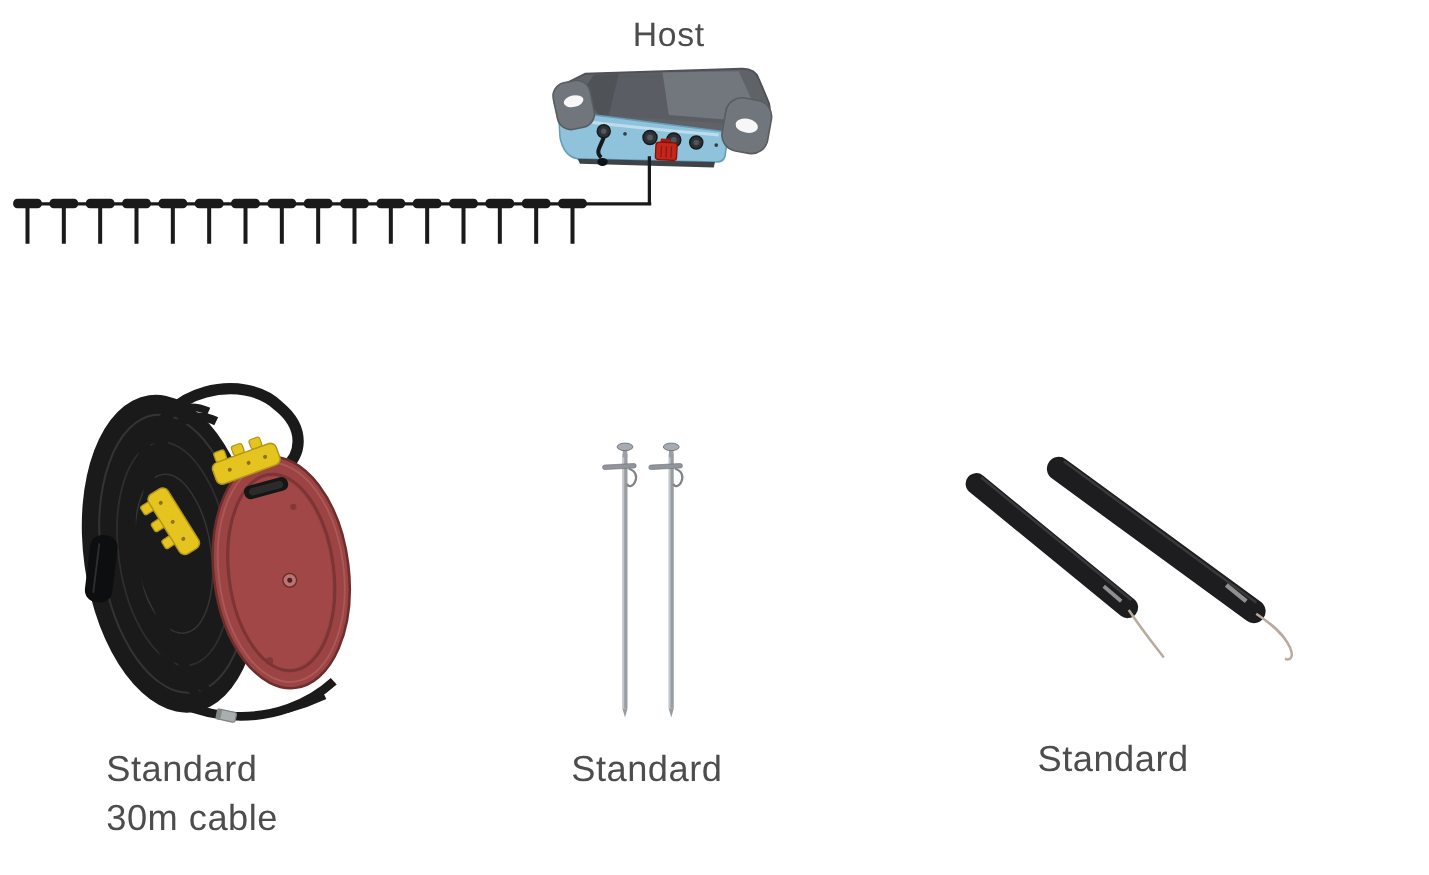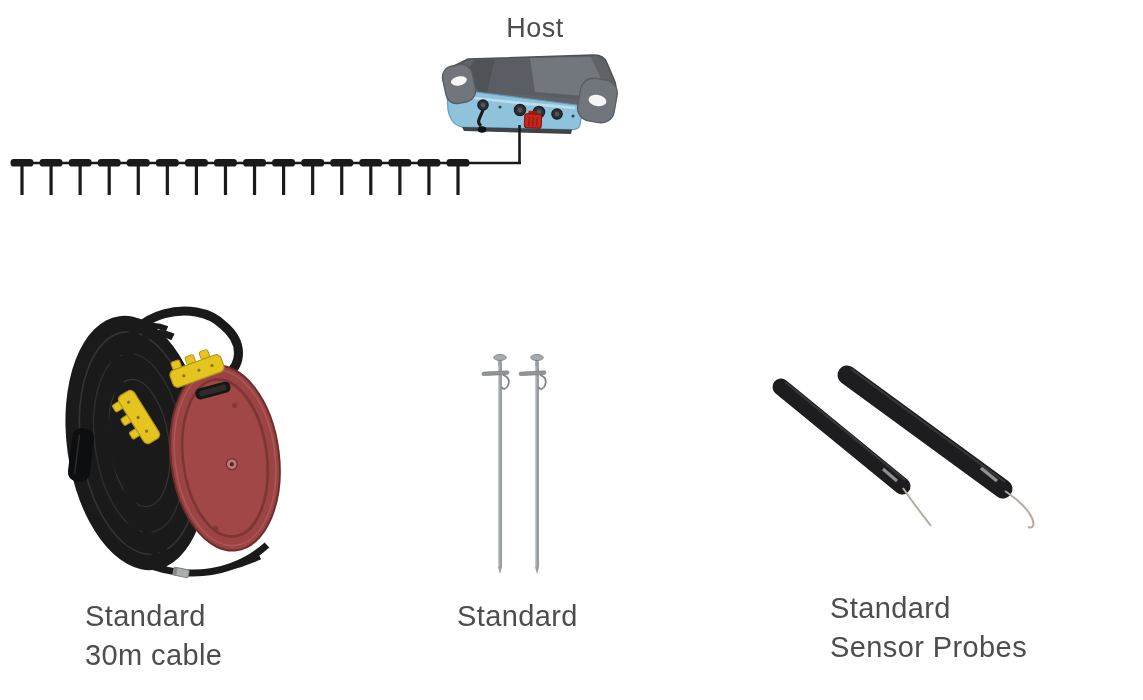--- a/index.html
+++ b/index.html
@@ -243,16 +243,15 @@
 
   <div class="caption" style="left:85px;top:597px">
     <div>Standard</div>
     <div>30m cable</div>
   </div>
   <div class="caption" style="left:457px;top:597px">
     <div>Standard</div>
   </div>
   <div class="caption" style="left:830px;top:589px">
     <div>Standard</div>
-    <div>Sensor Probes</div>
   </div>
 
 </div>
 
 </body></html>

